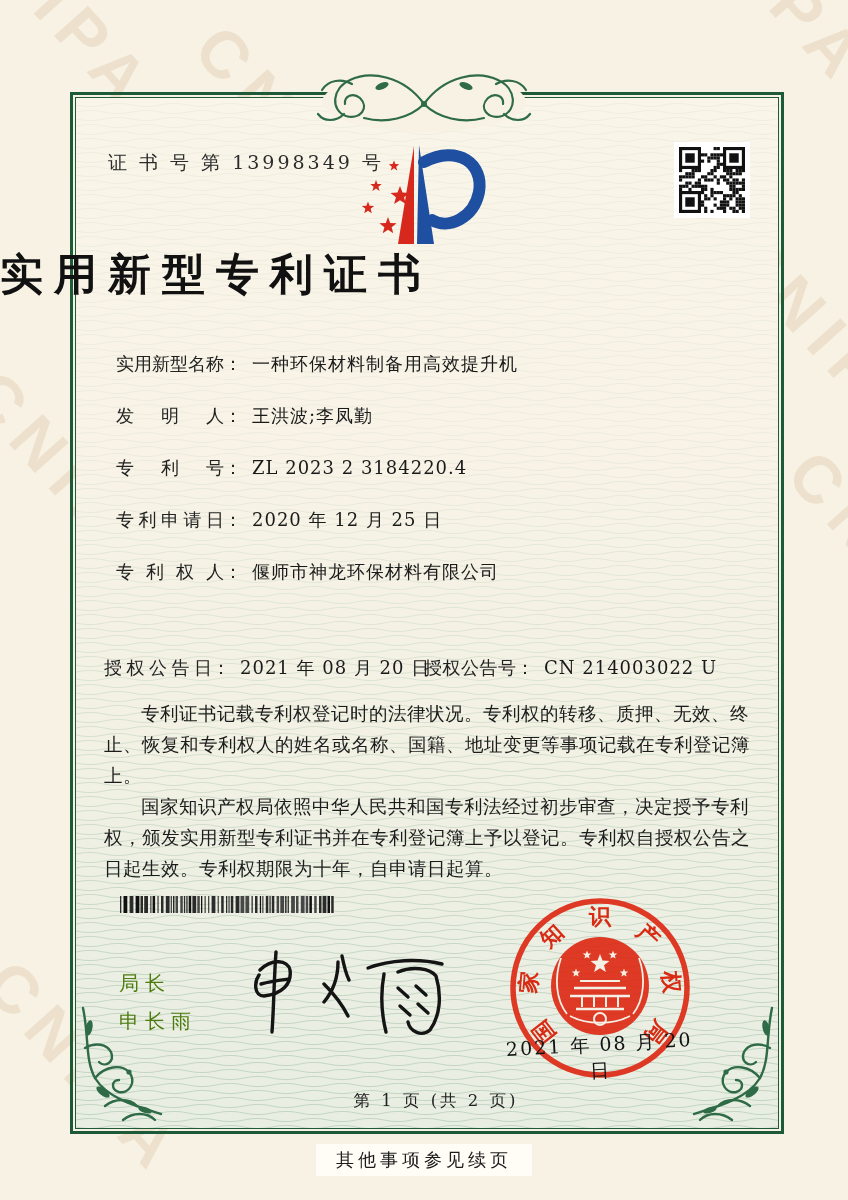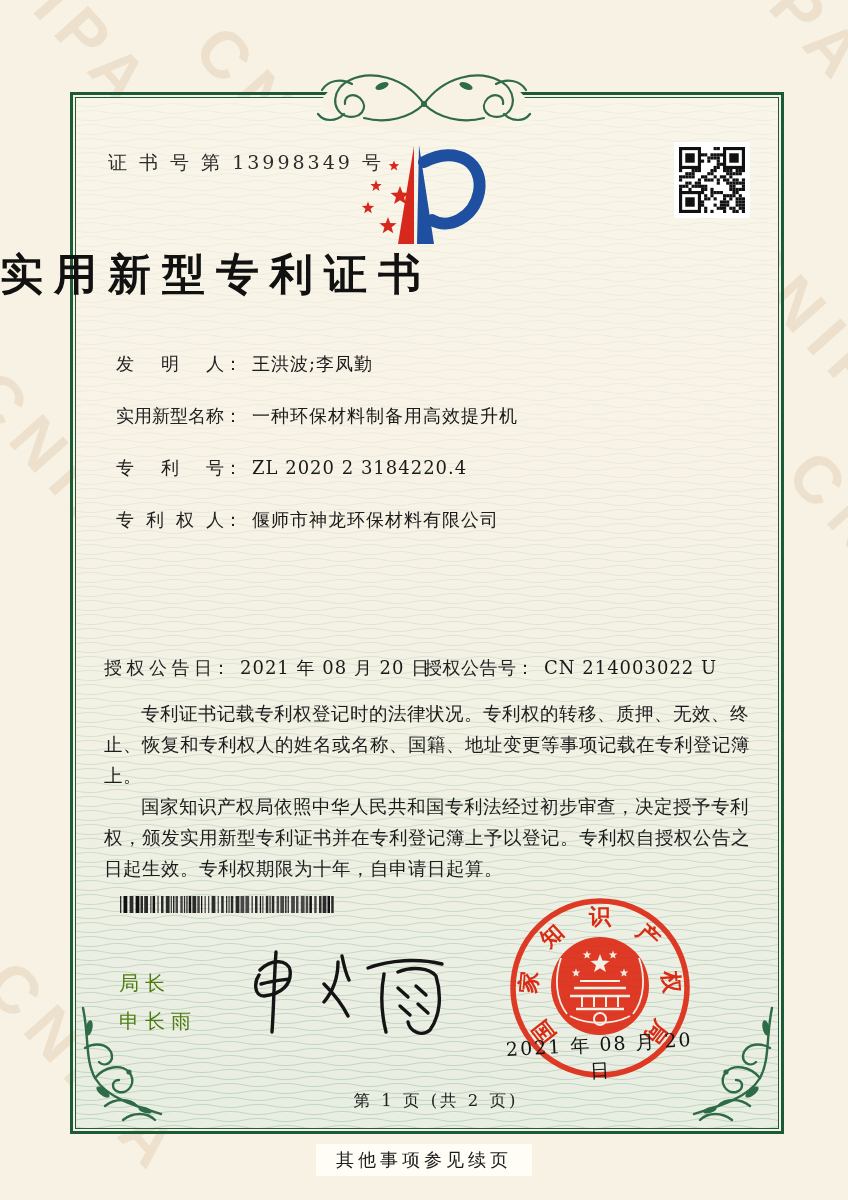--- a/index.html
+++ b/index.html
@@ -438,27 +438,30 @@
           <rect x="0" y="44" width="22" height="22" fill="#111"></rect>
           <rect x="3.142857142857143" y="47.14285714285714" width="15.714285714285714" height="15.714285714285714" fill="#fff"></rect>
           <rect x="6.285714285714286" y="50.285714285714285" width="9.428571428571429" height="9.428571428571429" fill="#111"></rect>
         </svg>
     </div>
 
     <div class="title">实用新型专利证书</div>
 
     <div class="fields">
       <div class="field-row">
+        <span class="flabel">实用新型名称</span><span class="fcolon">：</span><span class="fvalue">一种环保材料制备用高效提升机</span>
+      </div>
+      <div class="field-row">
         <span class="flabel">发明人</span><span class="fcolon">：</span><span class="fvalue">王洪波;李凤勤</span>
       </div>
       <div class="field-row">
-        <span class="flabel">实用新型名称</span><span class="fcolon">：</span><span class="fvalue">一种环保材料制备用高效提升机</span>
+        <span class="flabel">专利号</span><span class="fcolon">：</span><span class="fvalue">ZL 2023 2 3184220.4</span>
       </div>
       <div class="field-row">
-        <span class="flabel">专利号</span><span class="fcolon">：</span><span class="fvalue">ZL 2020 2 3184220.4</span>
+        <span class="flabel">专利申请日</span><span class="fcolon">：</span><span class="fvalue">2020 年 12 月 25 日</span>
       </div>
       <div class="field-row">
         <span class="flabel">专利权人</span><span class="fcolon">：</span><span class="fvalue">偃师市神龙环保材料有限公司</span>
       </div>
     </div>
 
     <div class="grant-row">
       <span class="flabel">授权公告日</span><span class="fcolon">：</span><span class="fvalue">2021 年 08 月 20 日</span>
       <span class="grant-second">
         <span class="flabel" style="width:92px">授权公告号</span><span class="fcolon">：</span><span class="fvalue">CN 214003022 U</span>

